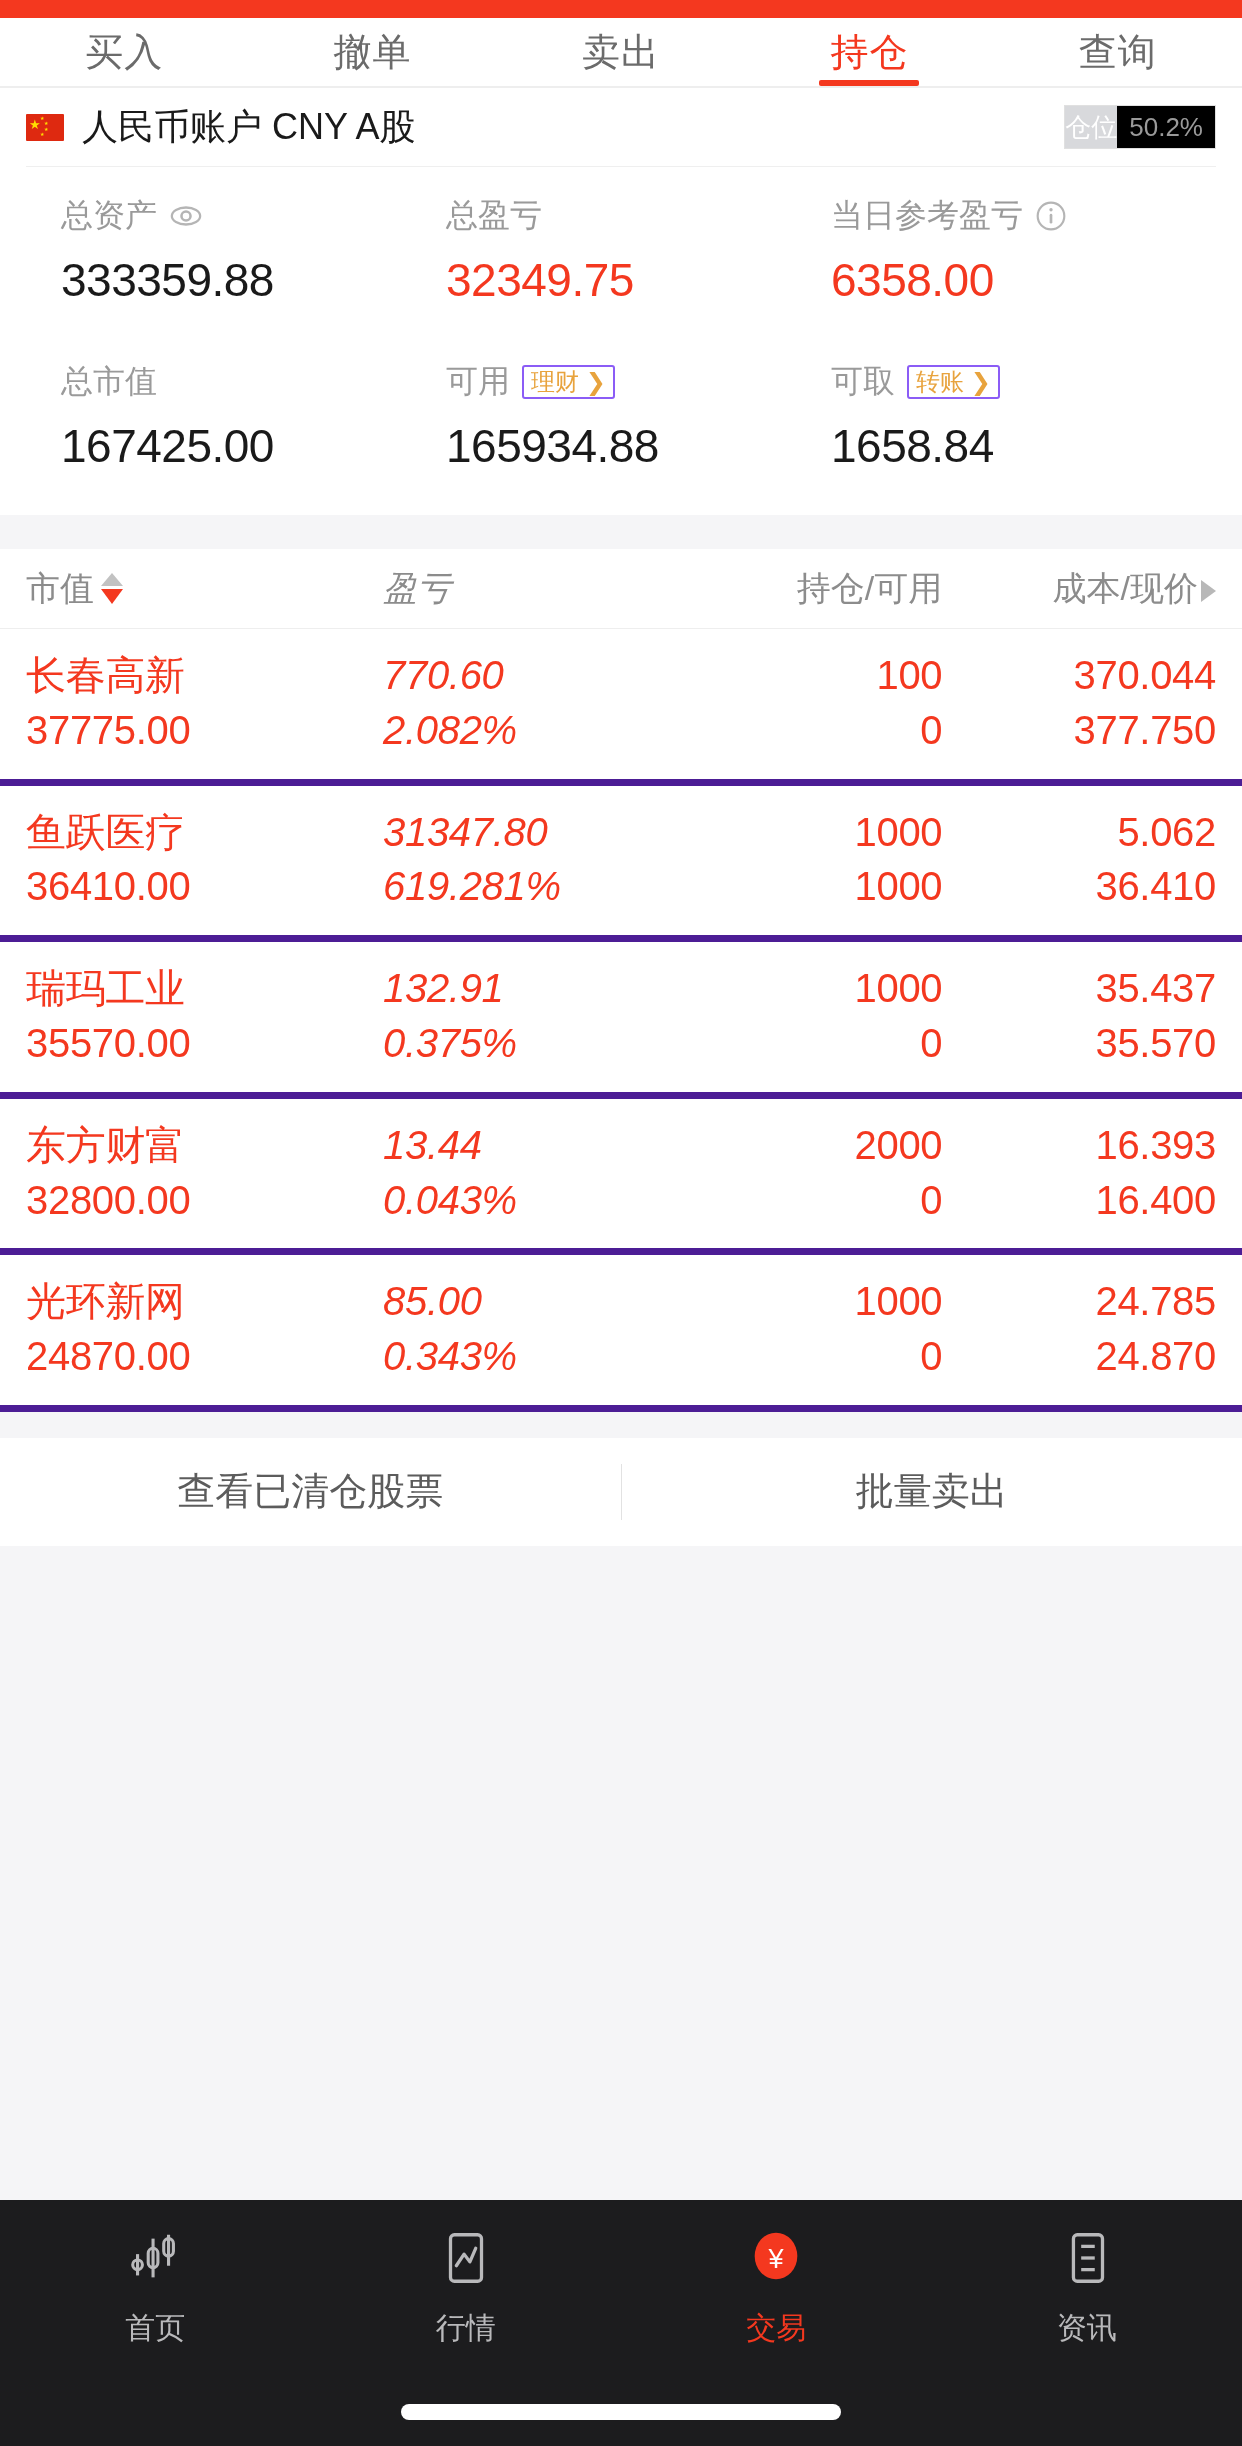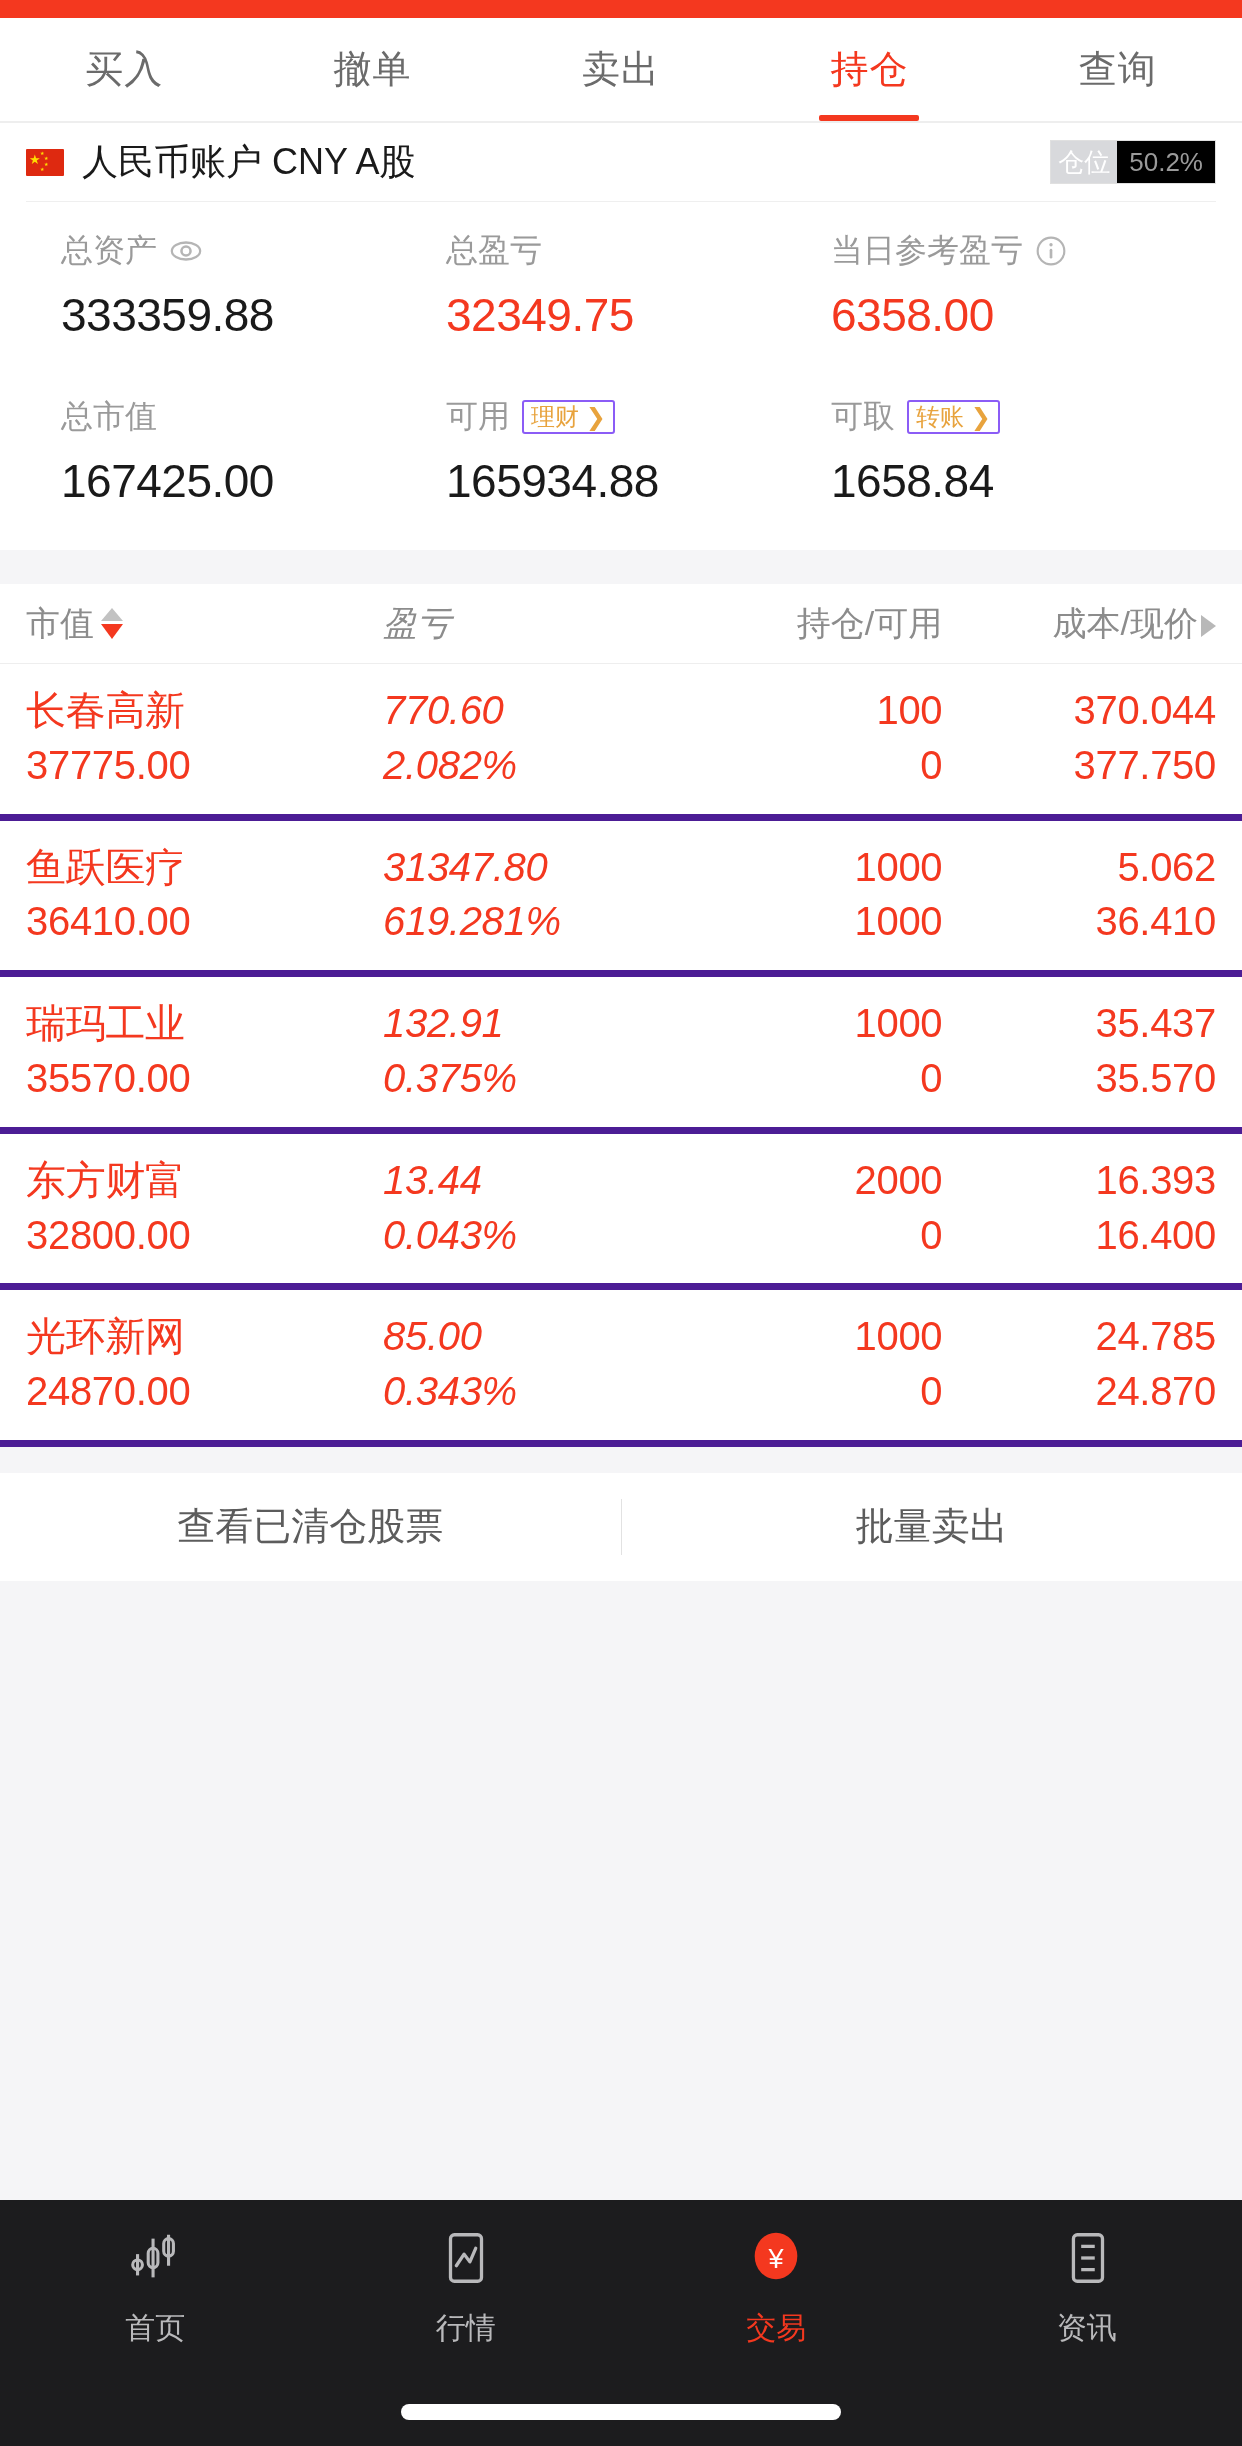--- a/index.html
+++ b/index.html
@@ -8,21 +8,21 @@
     font-family:"Liberation Sans","DejaVu Sans",sans-serif;
     background:#ffffff;
     overflow:hidden;
   }
 
   
   .status-bar { height:18px; background:#f4381f; width:100%; }
 
   
   .tabs {
-    height:105px; background:#ffffff;
+    height:70px; background:#ffffff;
     display:flex; align-items:stretch;
     border-bottom:2px solid #eeeeee;
   }
   .tab {
     flex:1; position:relative;
     display:flex; align-items:center; justify-content:center;
     font-size:38px; color:#6b6b6b; letter-spacing:1px;
   }
   .tab.active { color:#f4381f; }
   .tab.active::after {
@@ -52,21 +52,21 @@
   .flag .s5 { font-size:5px; left:14px; top:18px; }
   .account-name { font-size:36px; color:#1a1a1a; }
   .account-spacer { flex:1; }
   .pos-badge {
     display:flex; align-items:center;
     height:44px; border:1px solid #e0e0e0;
     font-size:26px; overflow:hidden;
   }
   .pos-badge .pb-label {
     background:#d8d9dc; color:#ffffff;
-    padding:0 7px; height:100%;
+    padding:0 0; height:100%;
     display:flex; align-items:center;
   }
   .pos-badge .pb-value {
     background:#000000; color:#9a9a9a;
     padding:0 12px; height:100%;
     display:flex; align-items:center;
   }
 
   .thin-divider { height:1px; background:#efefef; margin:0 26px; }
 

